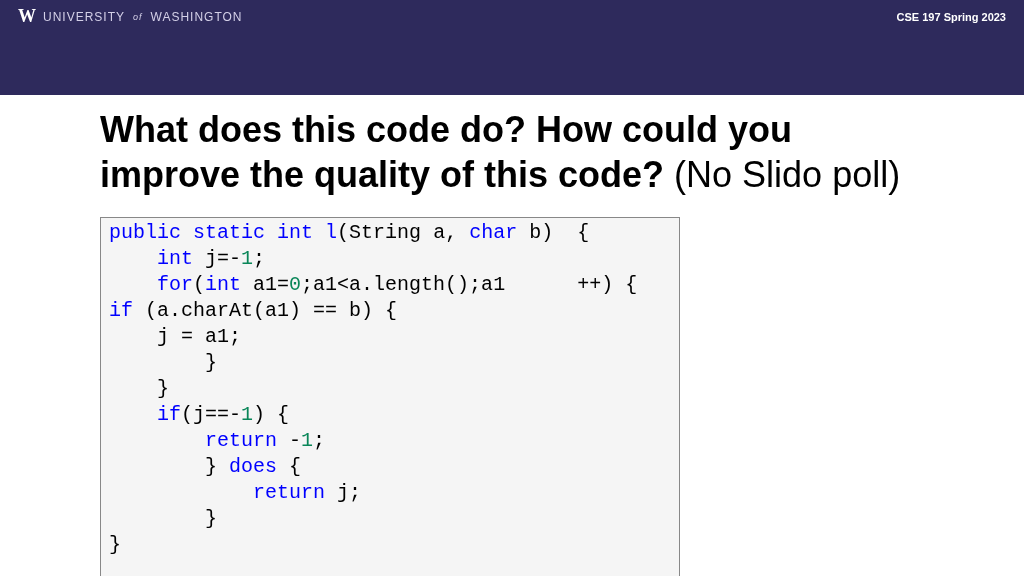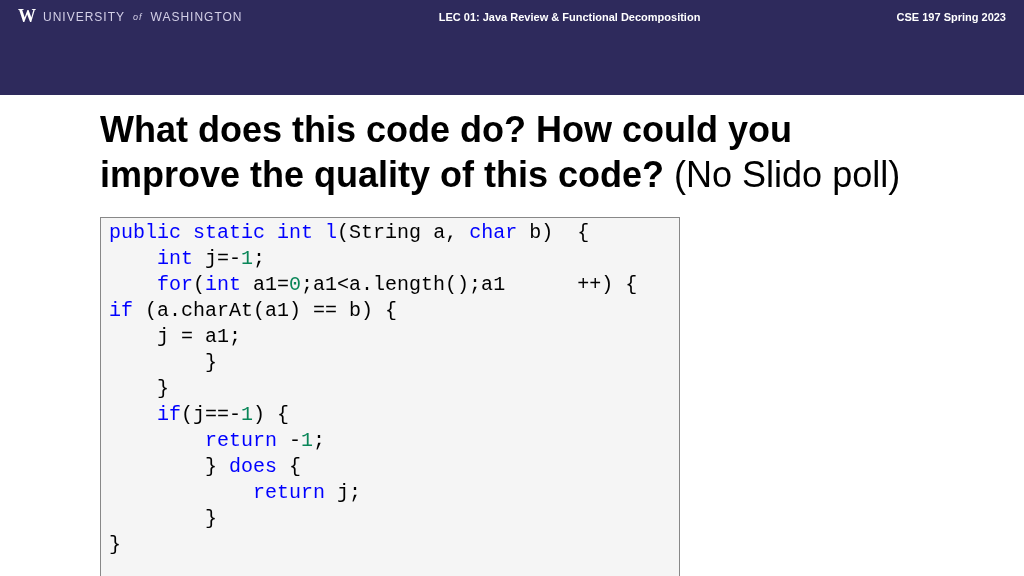--- a/index.html
+++ b/index.html
@@ -70,21 +70,20 @@
 <body>
 
 <div class="header">
   <div class="header-top">
     <div class="uw-logo">
       <span class="uw-w">W</span>
       <span class="uw-text">UNIVERSITY</span>
       <span class="uw-of">of</span>
       <span class="uw-text">WASHINGTON</span>
     </div>
-    <div class="lecture-title">LEC 01: Java Review &amp; Functional Decomposition</div>
     <div class="course-info">CSE 197 Spring 2023</div>
   </div>
 </div>
 
 <div class="content">
   <h1 class="slide-title"><span>What does this code do? How could you improve the quality of this code?</span><span class="slide-title-normal"> (No Slido poll)</span></h1>
   <div class="code-block" id="code-block"><span class="kw">public</span> <span class="kw">static</span> <span class="kw">int</span> <span class="fn">l</span>(String a, <span class="kw">char</span> b)  {
     <span class="kw">int</span> j=-<span class="num">1</span>;
     <span class="kw">for</span>(<span class="kw">int</span> a1=<span class="num">0</span>;a1&lt;a.length();a1      ++) {
 <span class="kw">if</span> (a.charAt(a1) == b) {

